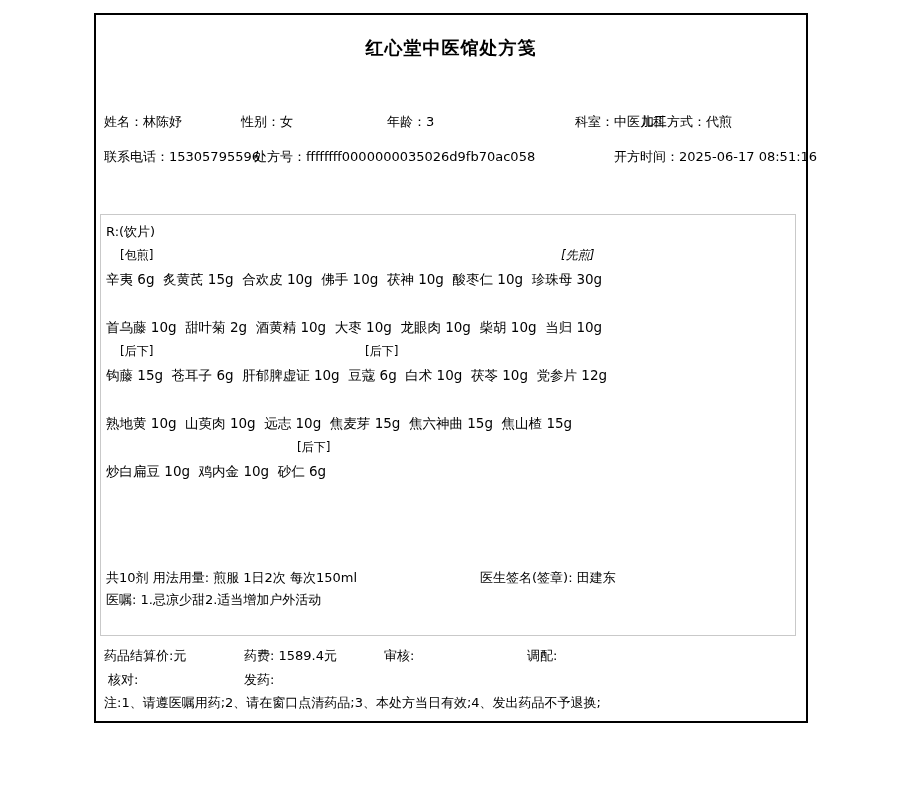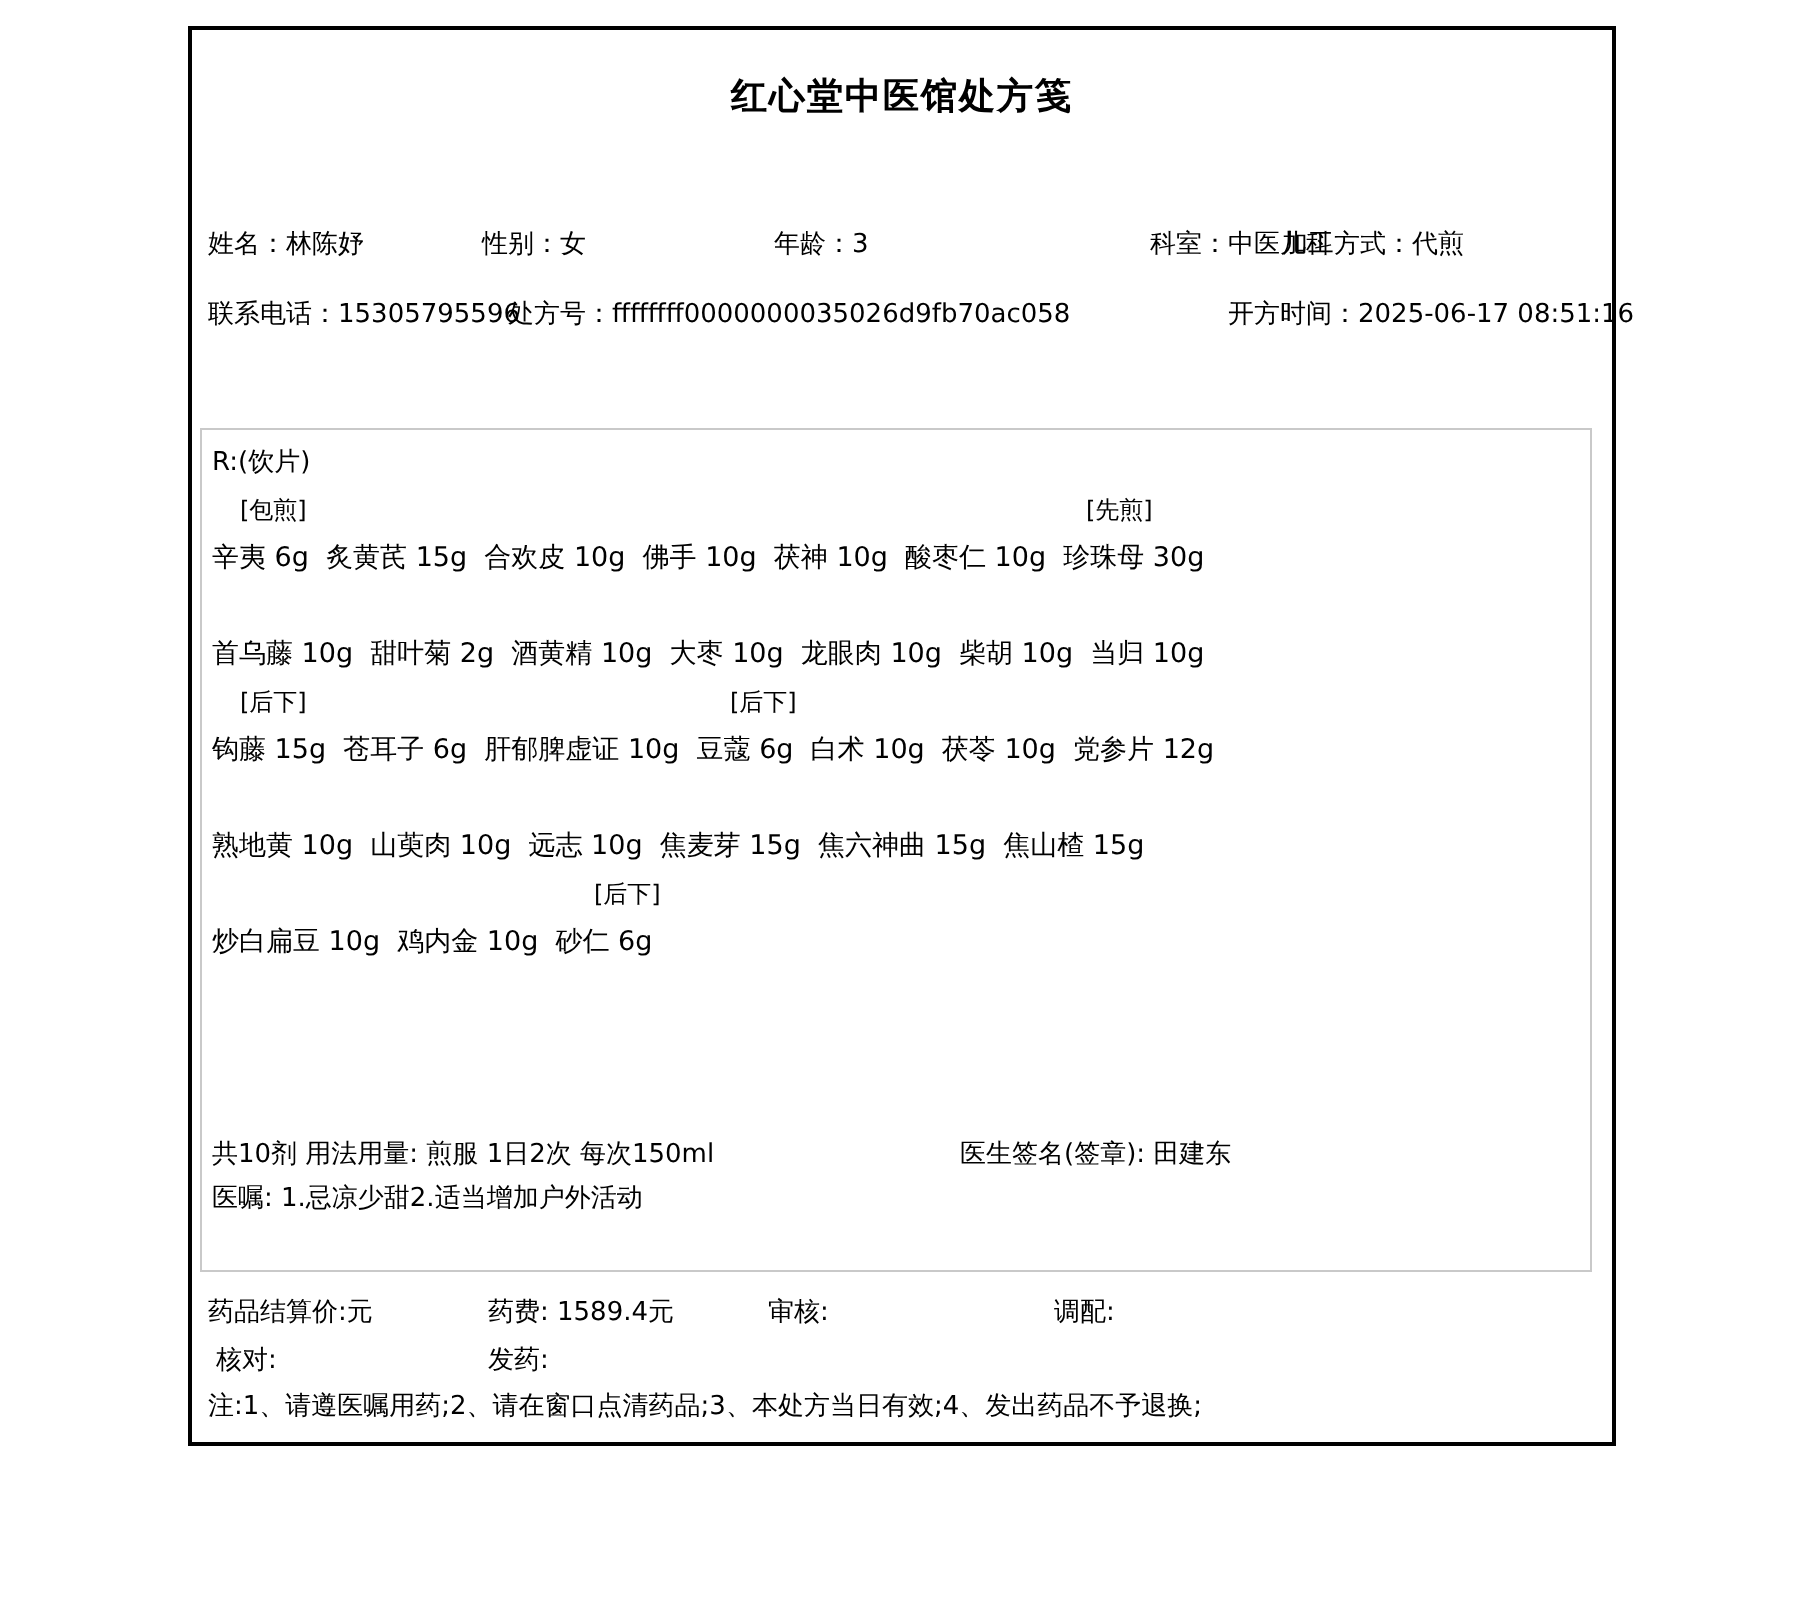--- a/index.html
+++ b/index.html
@@ -53,21 +53,21 @@
   <span class="field" style="left:518px;top:133px;"><span>开方时间：</span><span>2025-06-17 08:51:16</span></span>
 
   <div class="rxtable">
 
 
     <div class="rx-cell">
       <div class="rx-header">R:(饮片)</div>
 
       <div class="label-row">
         <span style="left:14px;">[包煎]</span>
-        <span style="left:437px;">[先煎]</span>
+        <span style="left:455px;font-style:italic;">[先煎]</span>
       </div>
       <div class="herb-row">辛夷 6g  炙黄芪 15g  合欢皮 10g  佛手 10g  茯神 10g  酸枣仁 10g  珍珠母 30g</div>
 
       <div class="label-row"></div>
       <div class="herb-row">首乌藤 10g  甜叶菊 2g  酒黄精 10g  大枣 10g  龙眼肉 10g  柴胡 10g  当归 10g</div>
 
       <div class="label-row">
         <span style="left:14px;">[后下]</span>
         <span style="left:259px;">[后下]</span>
       </div>

